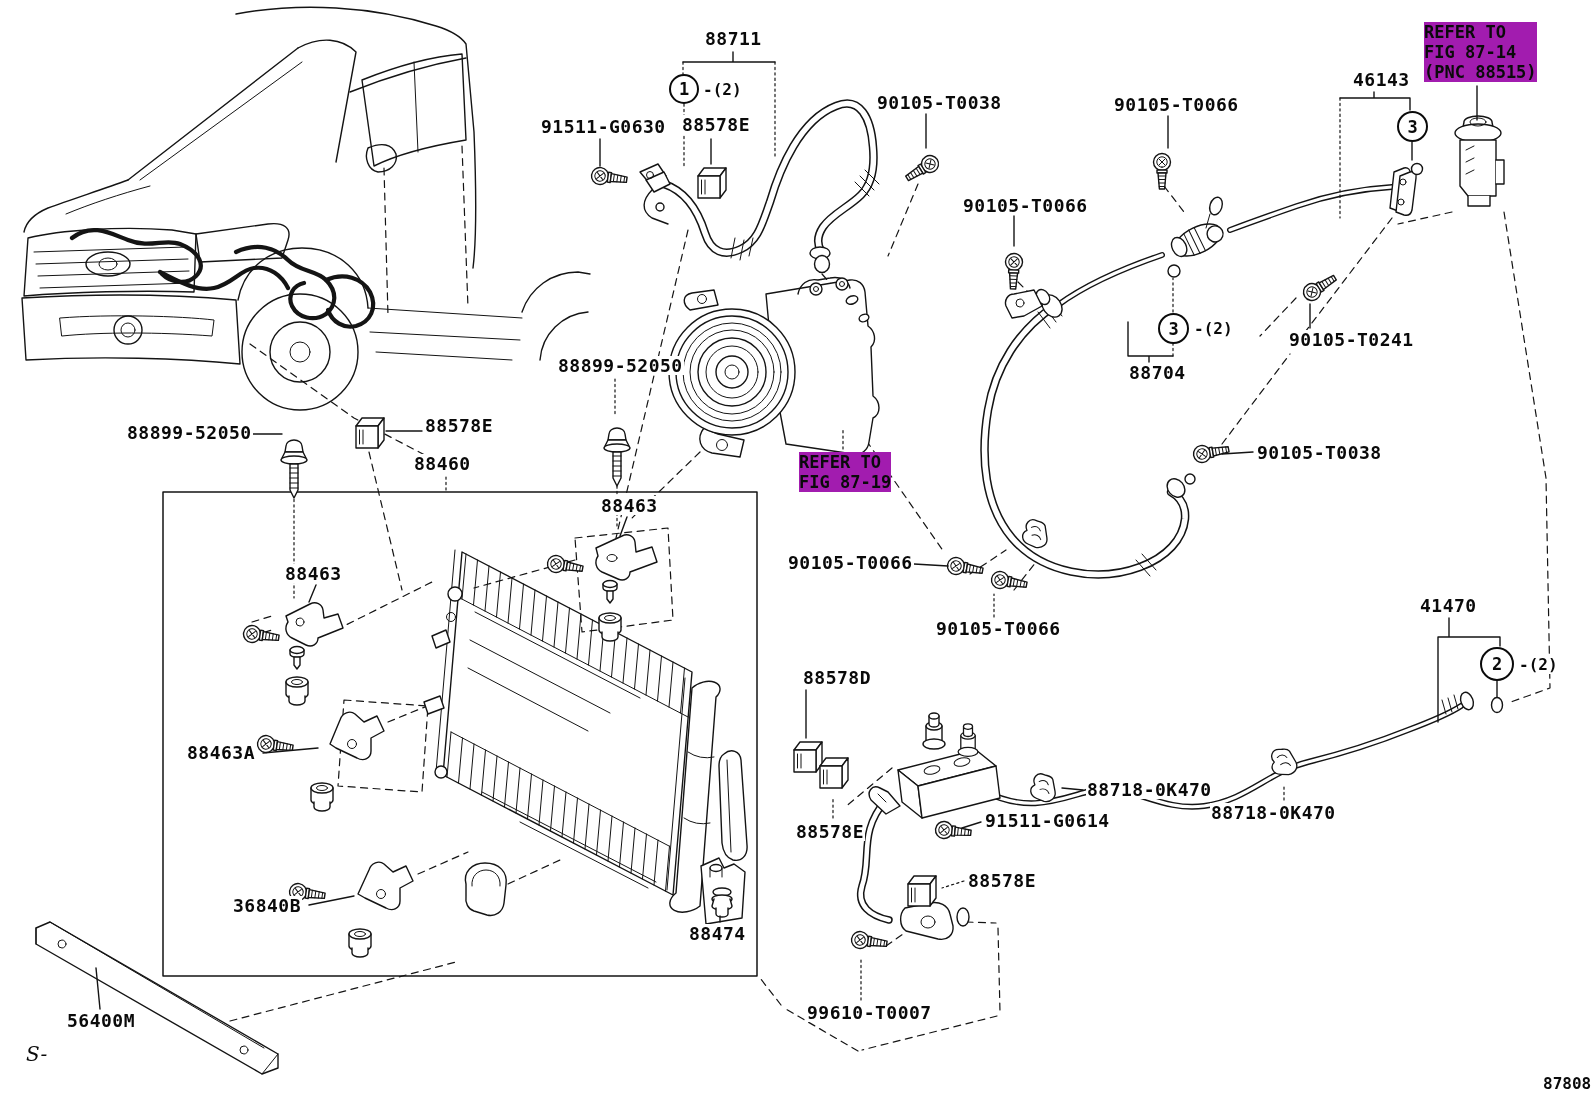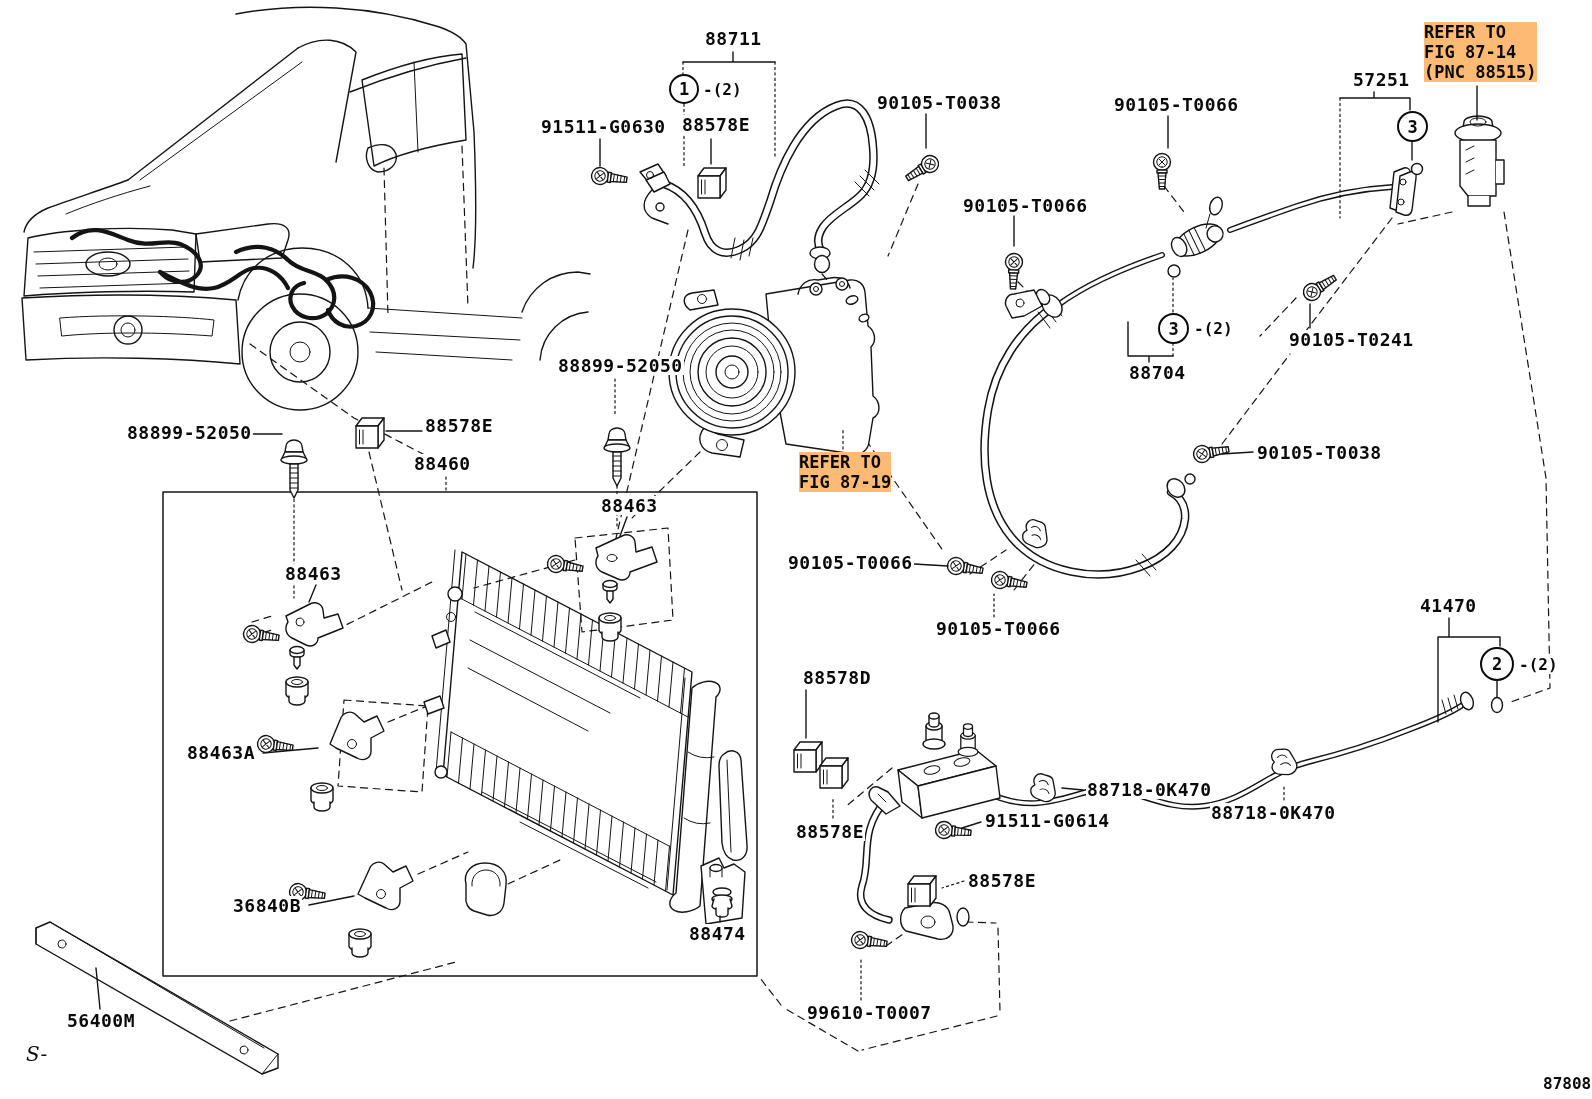--- a/index.html
+++ b/index.html
@@ -12,21 +12,21 @@
   .bold{stroke-width:4.2;}
   .dt{stroke-dasharray:2.2,3.2;stroke-width:1.2;}
   .dsh{stroke-dasharray:7,5.5;stroke-width:1.2;}
   .tube-o{stroke-width:8.5;}
   .tube-i{stroke:#ffffff;stroke-width:5.5;}
   .pipe-o{stroke-width:6;}
   .pipe-i{stroke:#ffffff;stroke-width:3.2;}
   .lbl{position:absolute;font:bold 18px "DejaVu Sans Mono",monospace;color:#0a0a0a;
        letter-spacing:.5px;white-space:nowrap;background:#fff;line-height:19px;padding:0 1px;}
   .note{position:absolute;font:bold 17px "DejaVu Sans Mono",monospace;color:#0a0a0a;
-        line-height:20px;background:#fdba74;white-space:nowrap;}
+        line-height:20px;background:#a21caf;white-space:nowrap;}
   .circ{position:absolute;border:2.2px solid #0a0a0a;border-radius:50%;background:#fff;
         display:flex;align-items:center;justify-content:center;
         font:bold 17px "DejaVu Sans Mono",monospace;color:#0a0a0a;box-sizing:border-box;}
   .qty{position:absolute;font:bold 16px "DejaVu Sans Mono",monospace;color:#0a0a0a;background:#fff;}
   .foot{position:absolute;font:bold 16px "DejaVu Sans Mono",monospace;color:#0a0a0a;margin-left:44px;}
   .margin-code{position:absolute;font:italic 20px "DejaVu Serif",serif;color:#0a0a0a;}
 </style>
 </head>
 <body>
 
@@ -402,21 +402,21 @@
     <ellipse cx="1497" cy="705" rx="5.5" ry="7.5" class="w"></ellipse>
   </g>
 </g>
 </svg>
 
 <div class="lbl" style="left:704px;top:29px">88711</div>
 <div class="lbl" style="left:540px;top:117px">91511-G0630</div>
 <div class="lbl" style="left:681px;top:115px">88578E</div>
 <div class="lbl" style="left:876px;top:93px">90105-T0038</div>
 <div class="lbl" style="left:1113px;top:95px">90105-T0066</div>
-<div class="lbl" style="left:1352px;top:70px">57251</div>
+<div class="lbl" style="left:1352px;top:70px">46143</div>
 <div class="lbl" style="left:962px;top:196px">90105-T0066</div>
 <div class="lbl" style="left:1288px;top:330px">90105-T0241</div>
 <div class="lbl" style="left:1128px;top:363px">88704</div>
 <div class="lbl" style="left:1256px;top:443px">90105-T0038</div>
 <div class="lbl" style="left:126px;top:423px">88899-52050</div>
 <div class="lbl" style="left:424px;top:416px">88578E</div>
 <div class="lbl" style="left:413px;top:454px">88460</div>
 <div class="lbl" style="left:557px;top:356px">88899-52050</div>
 <div class="lbl" style="left:600px;top:496px">88463</div>
 <div class="lbl" style="left:284px;top:564px">88463</div>

